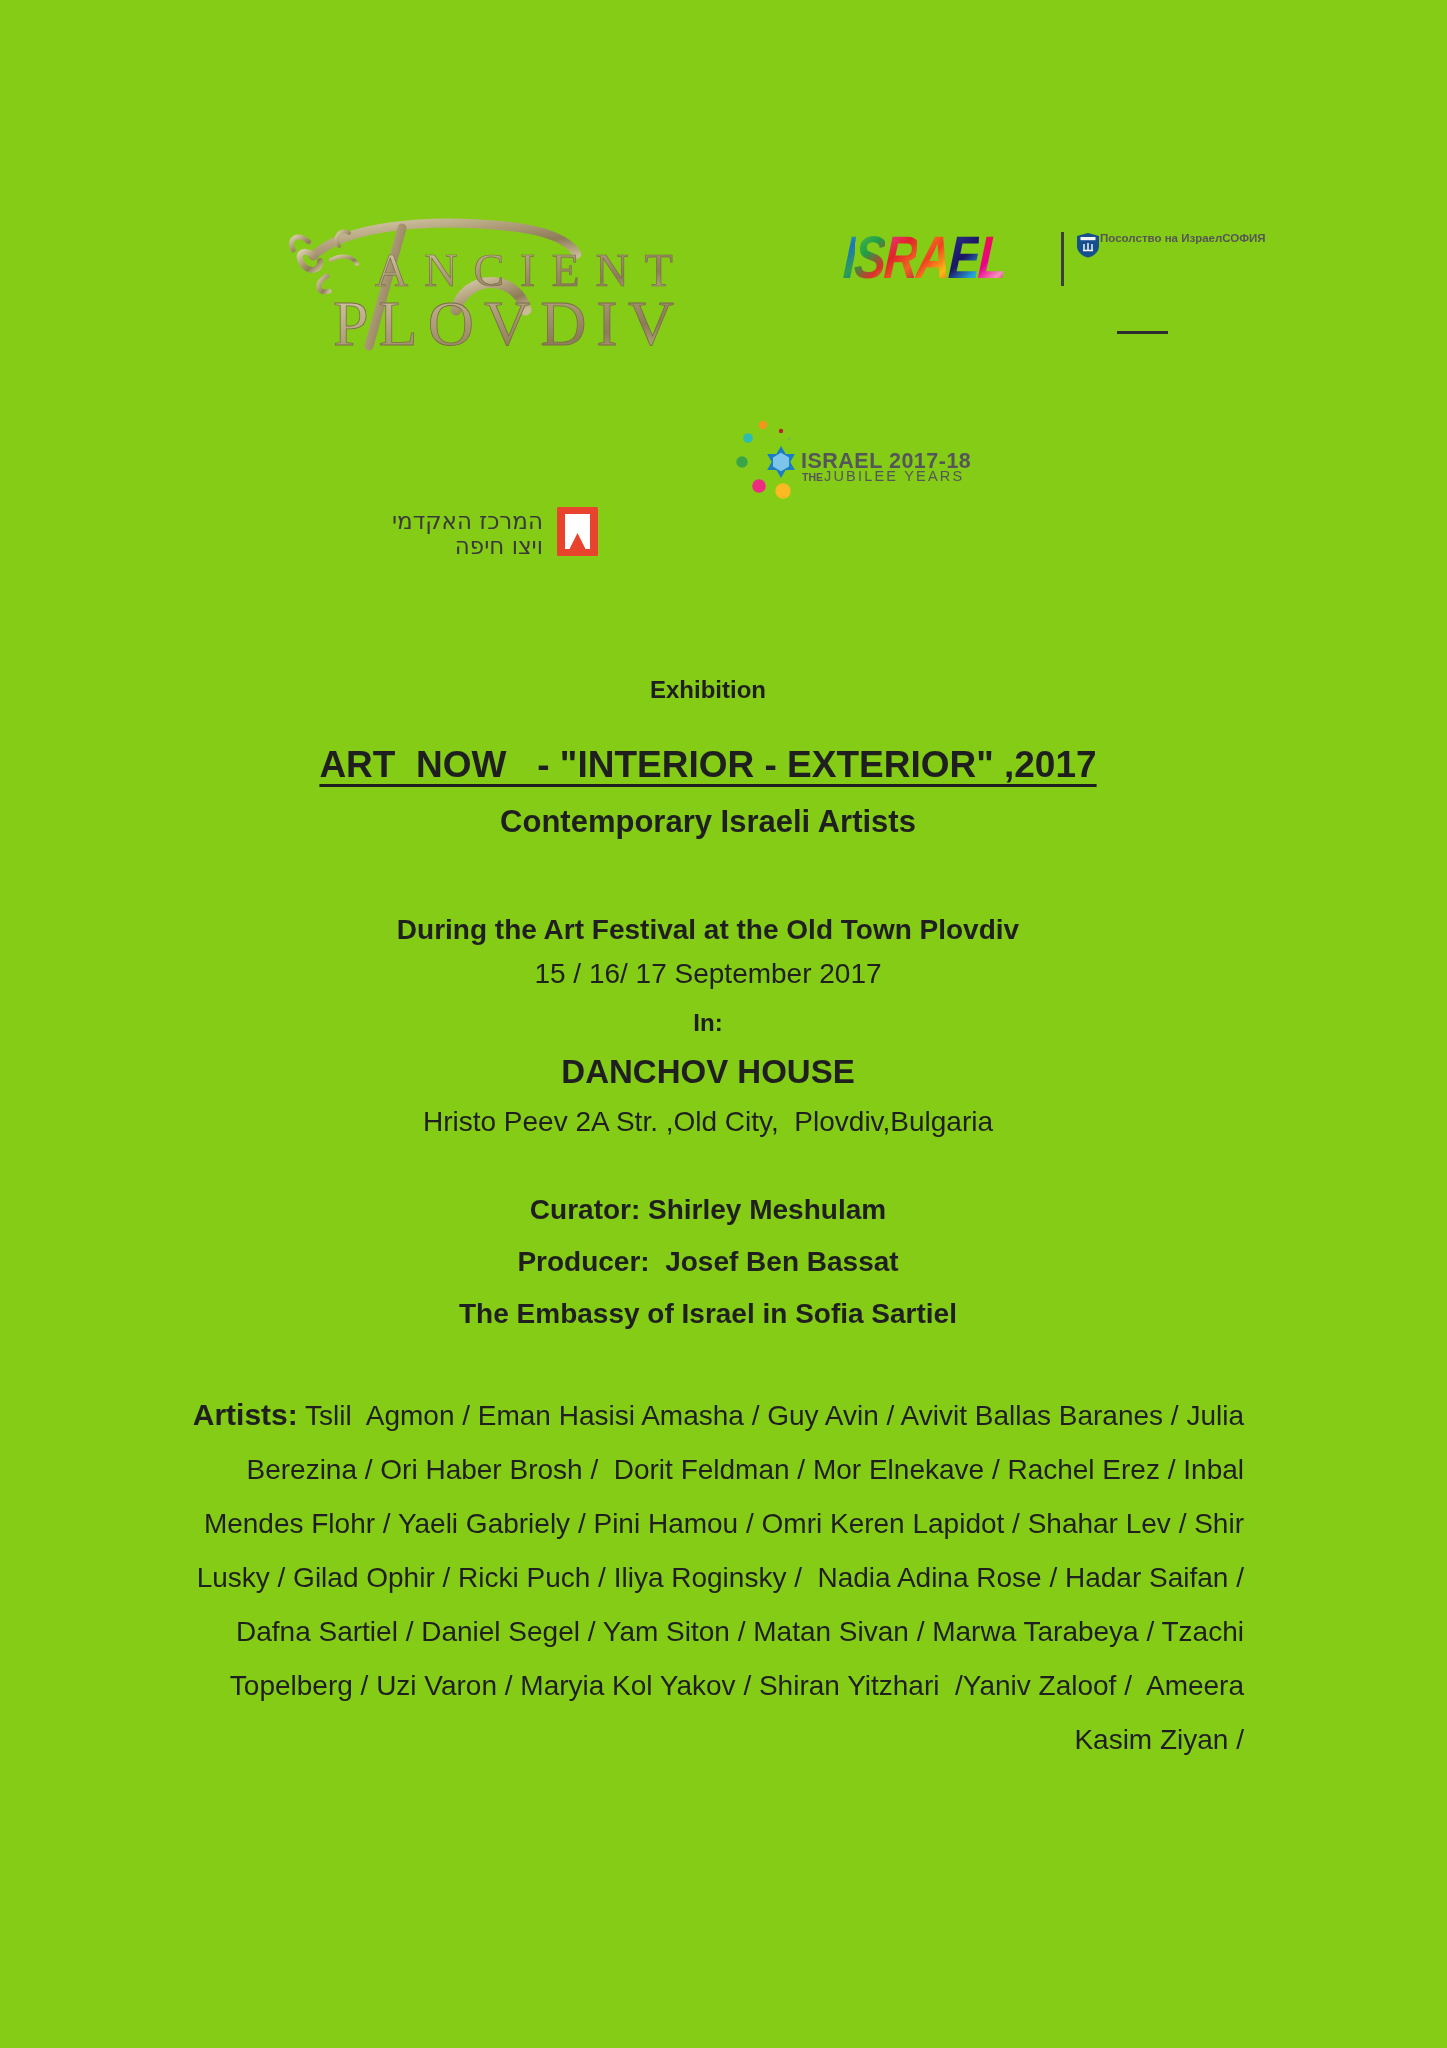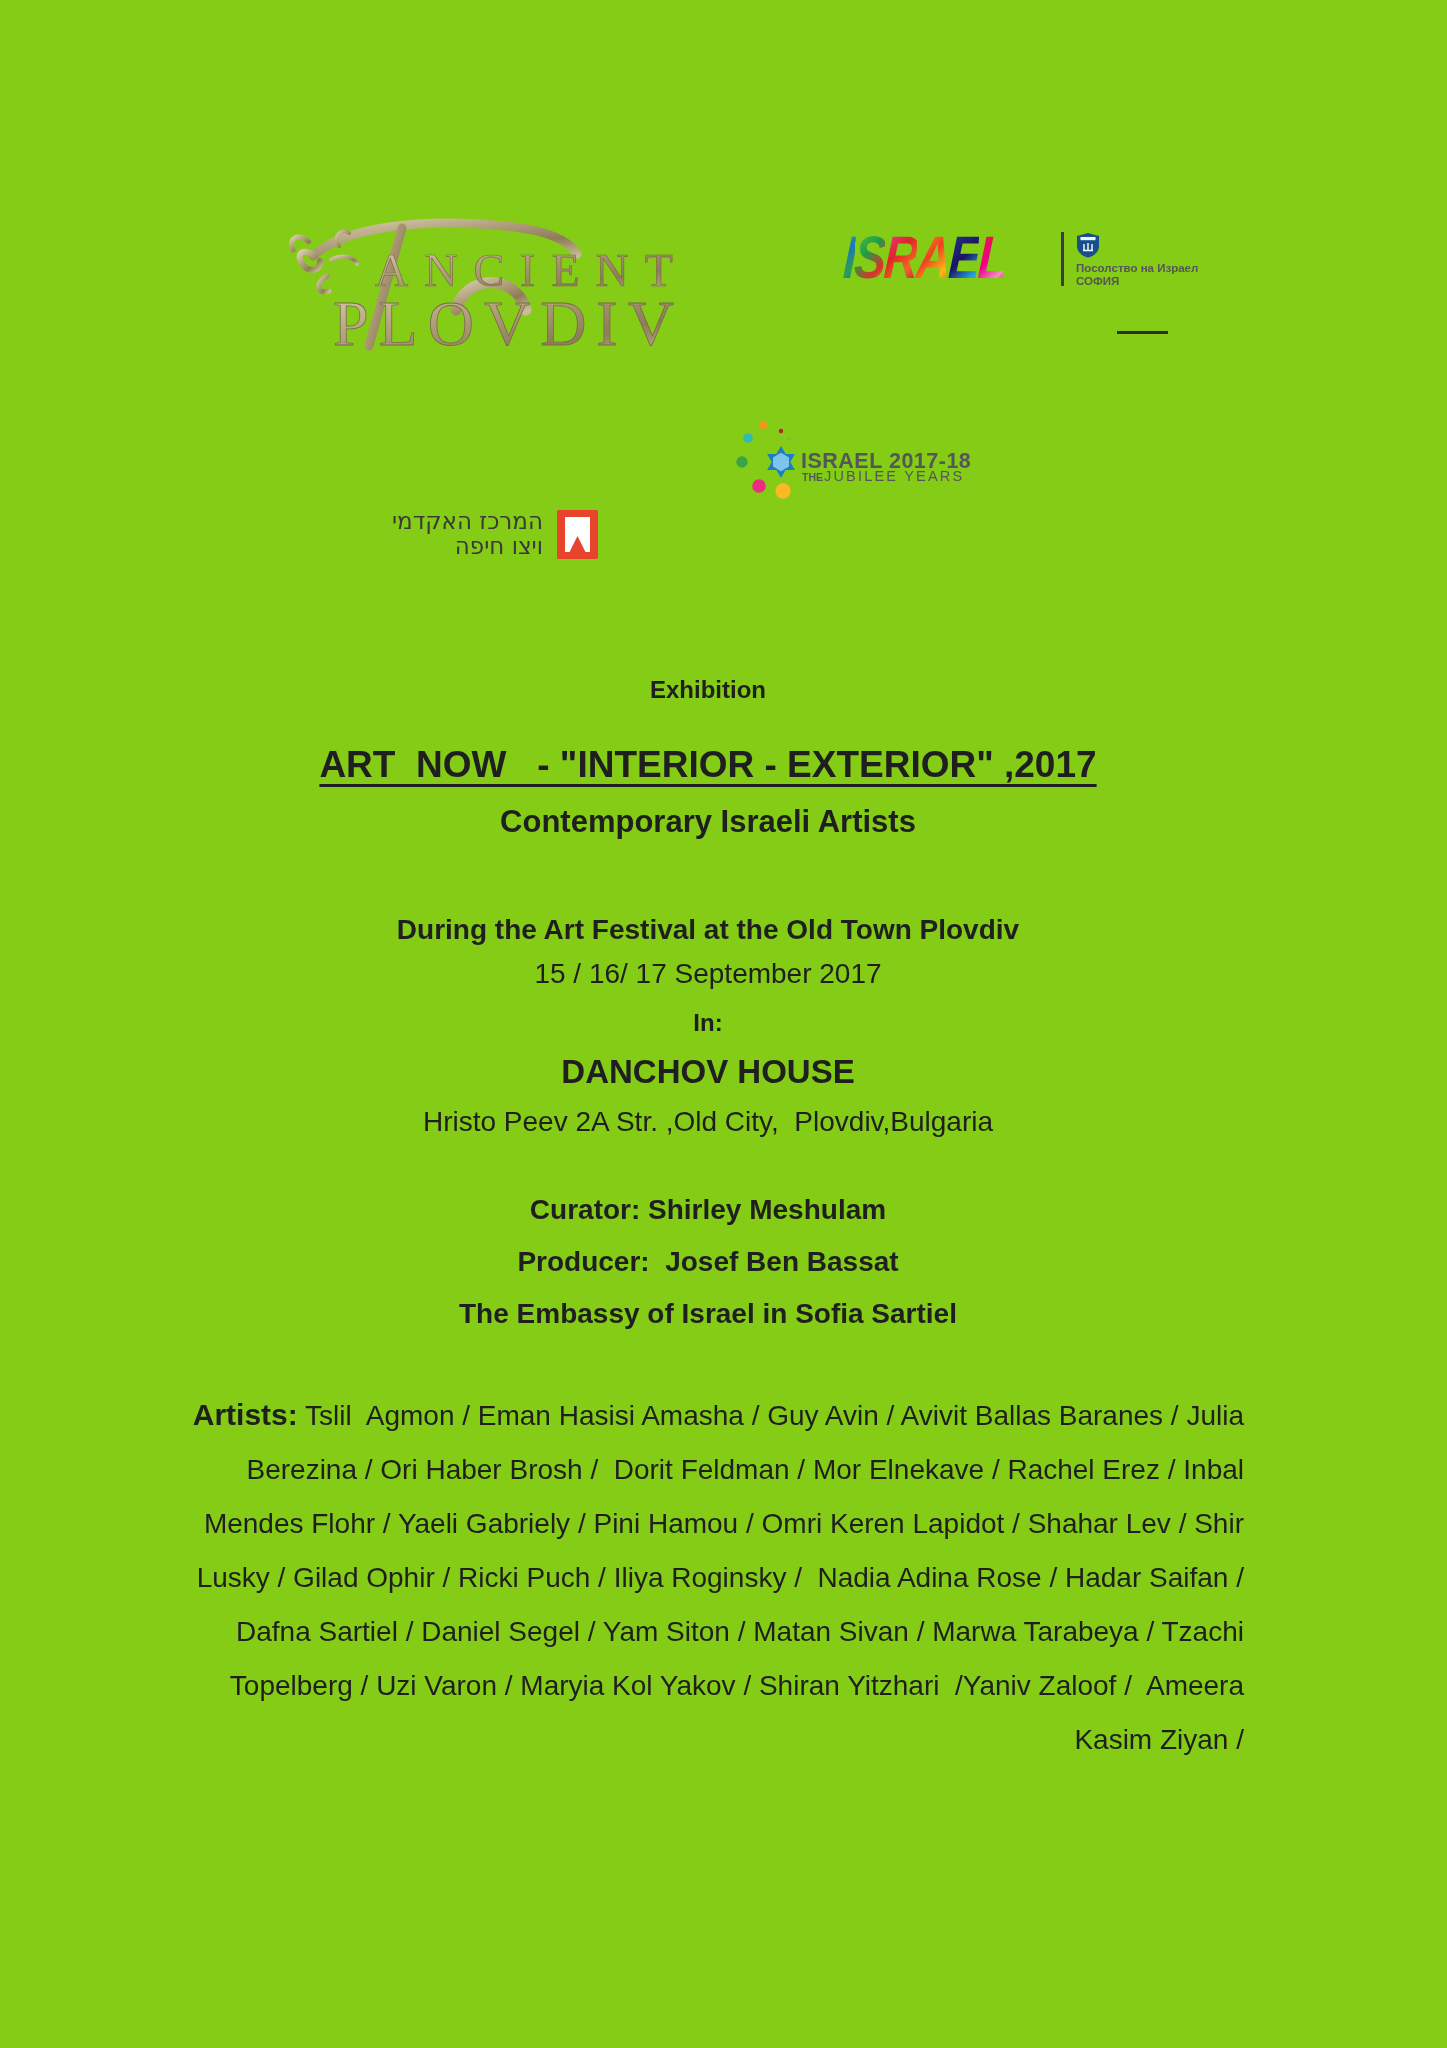--- a/index.html
+++ b/index.html
@@ -32,26 +32,26 @@
     background-clip:text;
     color:transparent;
   }
   .m0{background-image:linear-gradient(140deg,#2ab0a5 0%,#1b75bc 35%,#2e9e4f 70%,#0d6db8 100%);}
   .m1{background-image:linear-gradient(140deg,#5abf4a 0%,#1e9e46 40%,#e0302a 75%,#8dc63f 100%);}
   .m2{background-image:linear-gradient(140deg,#ee3d96 0%,#e0242a 40%,#f26522 70%,#b01e48 100%);}
   .m3{background-image:linear-gradient(140deg,#f9a11b 0%,#ef4123 45%,#fdb913 78%,#f05a28 100%);}
   .m4{background-image:linear-gradient(140deg,#2b3990 0%,#1b1464 50%,#27aae1 85%,#21409a 100%);}
   .m5{background-image:linear-gradient(140deg,#ed1c24 0%,#ec008c 50%,#f491be 80%,#c2113a 100%);}
   .israel-sep{width:3px;height:54px;background:#3c3c3c;margin:2px 12px 0 14px;}
-  .embassy{display:flex;flex-direction:column;align-items:flex-start;margin-top:2px;}
+  .embassy{display:flex;align-items:flex-start;margin-top:2px;}
   .embassy-emblem{margin-bottom:4px;}
   .embassy-text{font-size:11.5px;line-height:12.5px;color:#565656;font-weight:bold;}
   .dash-divider{position:absolute;left:1117px;top:331px;width:51px;height:3px;background:#2e2e2e;}
   .jubilee{position:absolute;left:730px;top:413px;width:245px;height:110px;}
-  .wizo{position:absolute;left:385px;top:503px;display:flex;align-items:flex-end;}
+  .wizo{position:absolute;left:385px;top:503px;display:flex;align-items:flex-start;}
   .wizo-text{
     direction:rtl;
     text-align:right;
     font-family:"DejaVu Sans",sans-serif;
     font-size:23px;
     line-height:25px;
     color:#3a3a3a;
     width:158px;
     margin-top:6px;
   }

